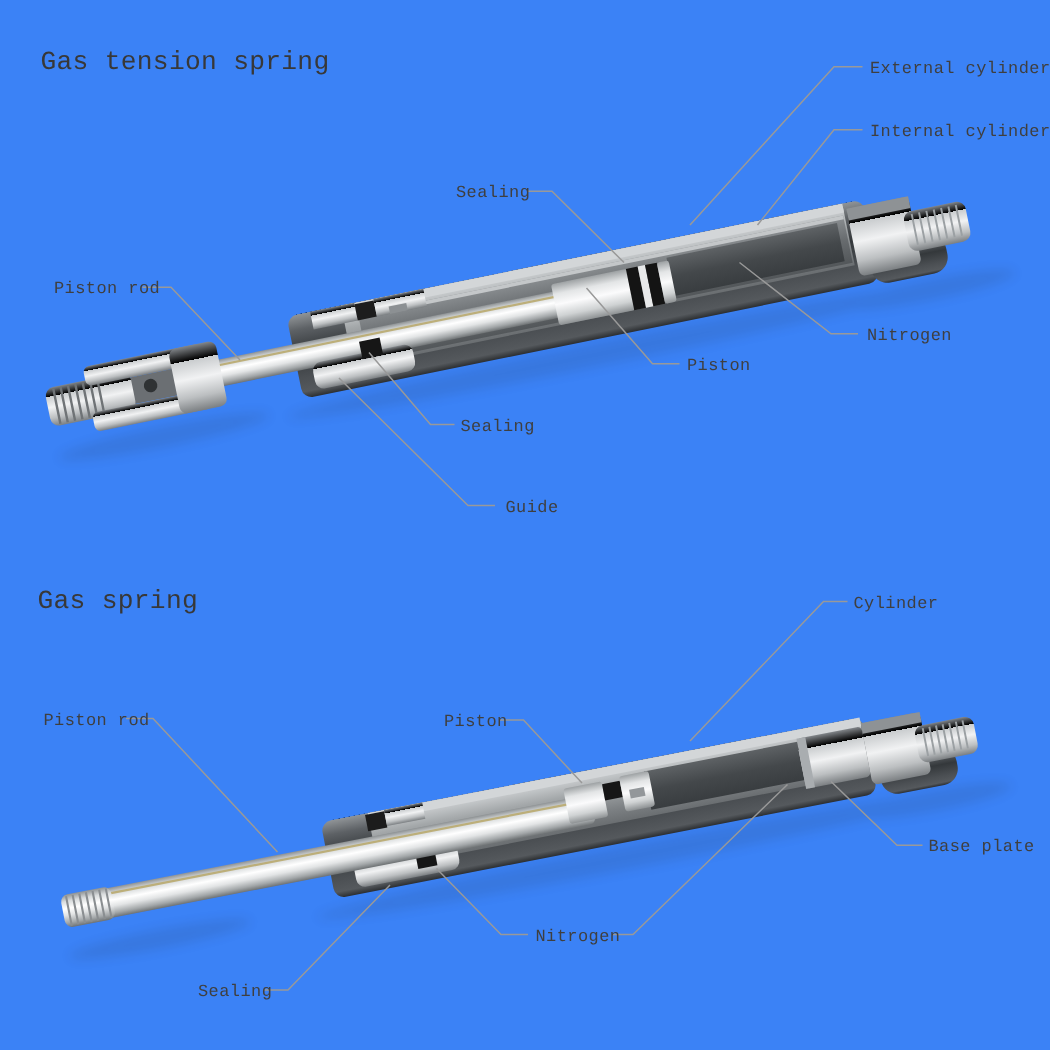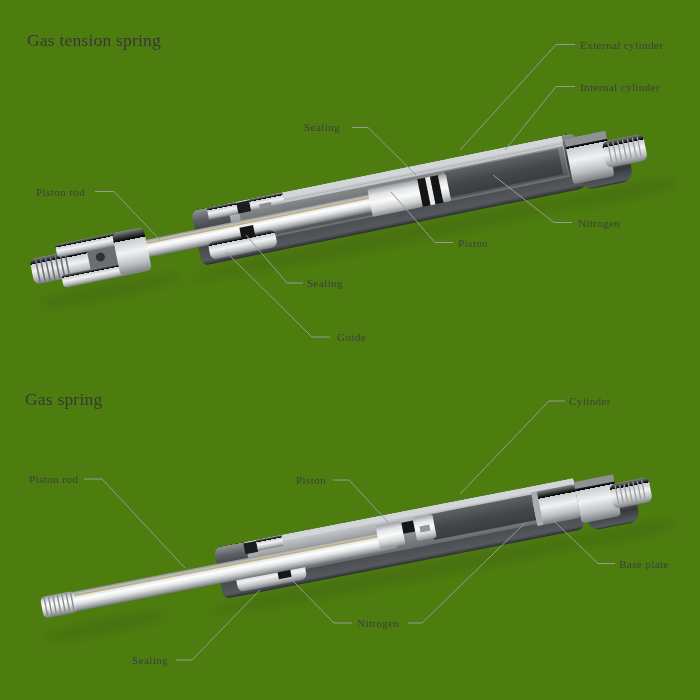--- a/index.html
+++ b/index.html
@@ -1,17 +1,17 @@
 <!DOCTYPE html>
 <html><head>
 <meta charset="utf-8">
 <style>
   html,body{margin:0;padding:0;background:#ffffff;}
-  .canvas{position:relative;width:700px;height:700px;background:#4d7c0f;overflow:hidden;
-          font-family:Liberation Serif, serif;}
+  .canvas{position:relative;width:700px;height:700px;background:#3b82f6;overflow:hidden;
+          font-family:Liberation Mono, monospace;}
   svg{position:absolute;left:0;top:0;}
   text.ttl{font-size:17.5px;fill:#383838;letter-spacing:.2px;}
   text.lbl{font-size:11.3px;fill:#3f3f3f;letter-spacing:.3px;}
   polyline.leader{fill:none;stroke:#999999;stroke-width:1;}
 </style>
 </head>
 <body>
 
 <div class="canvas">
 <svg width="700" height="700" viewBox="0 0 700 700">

